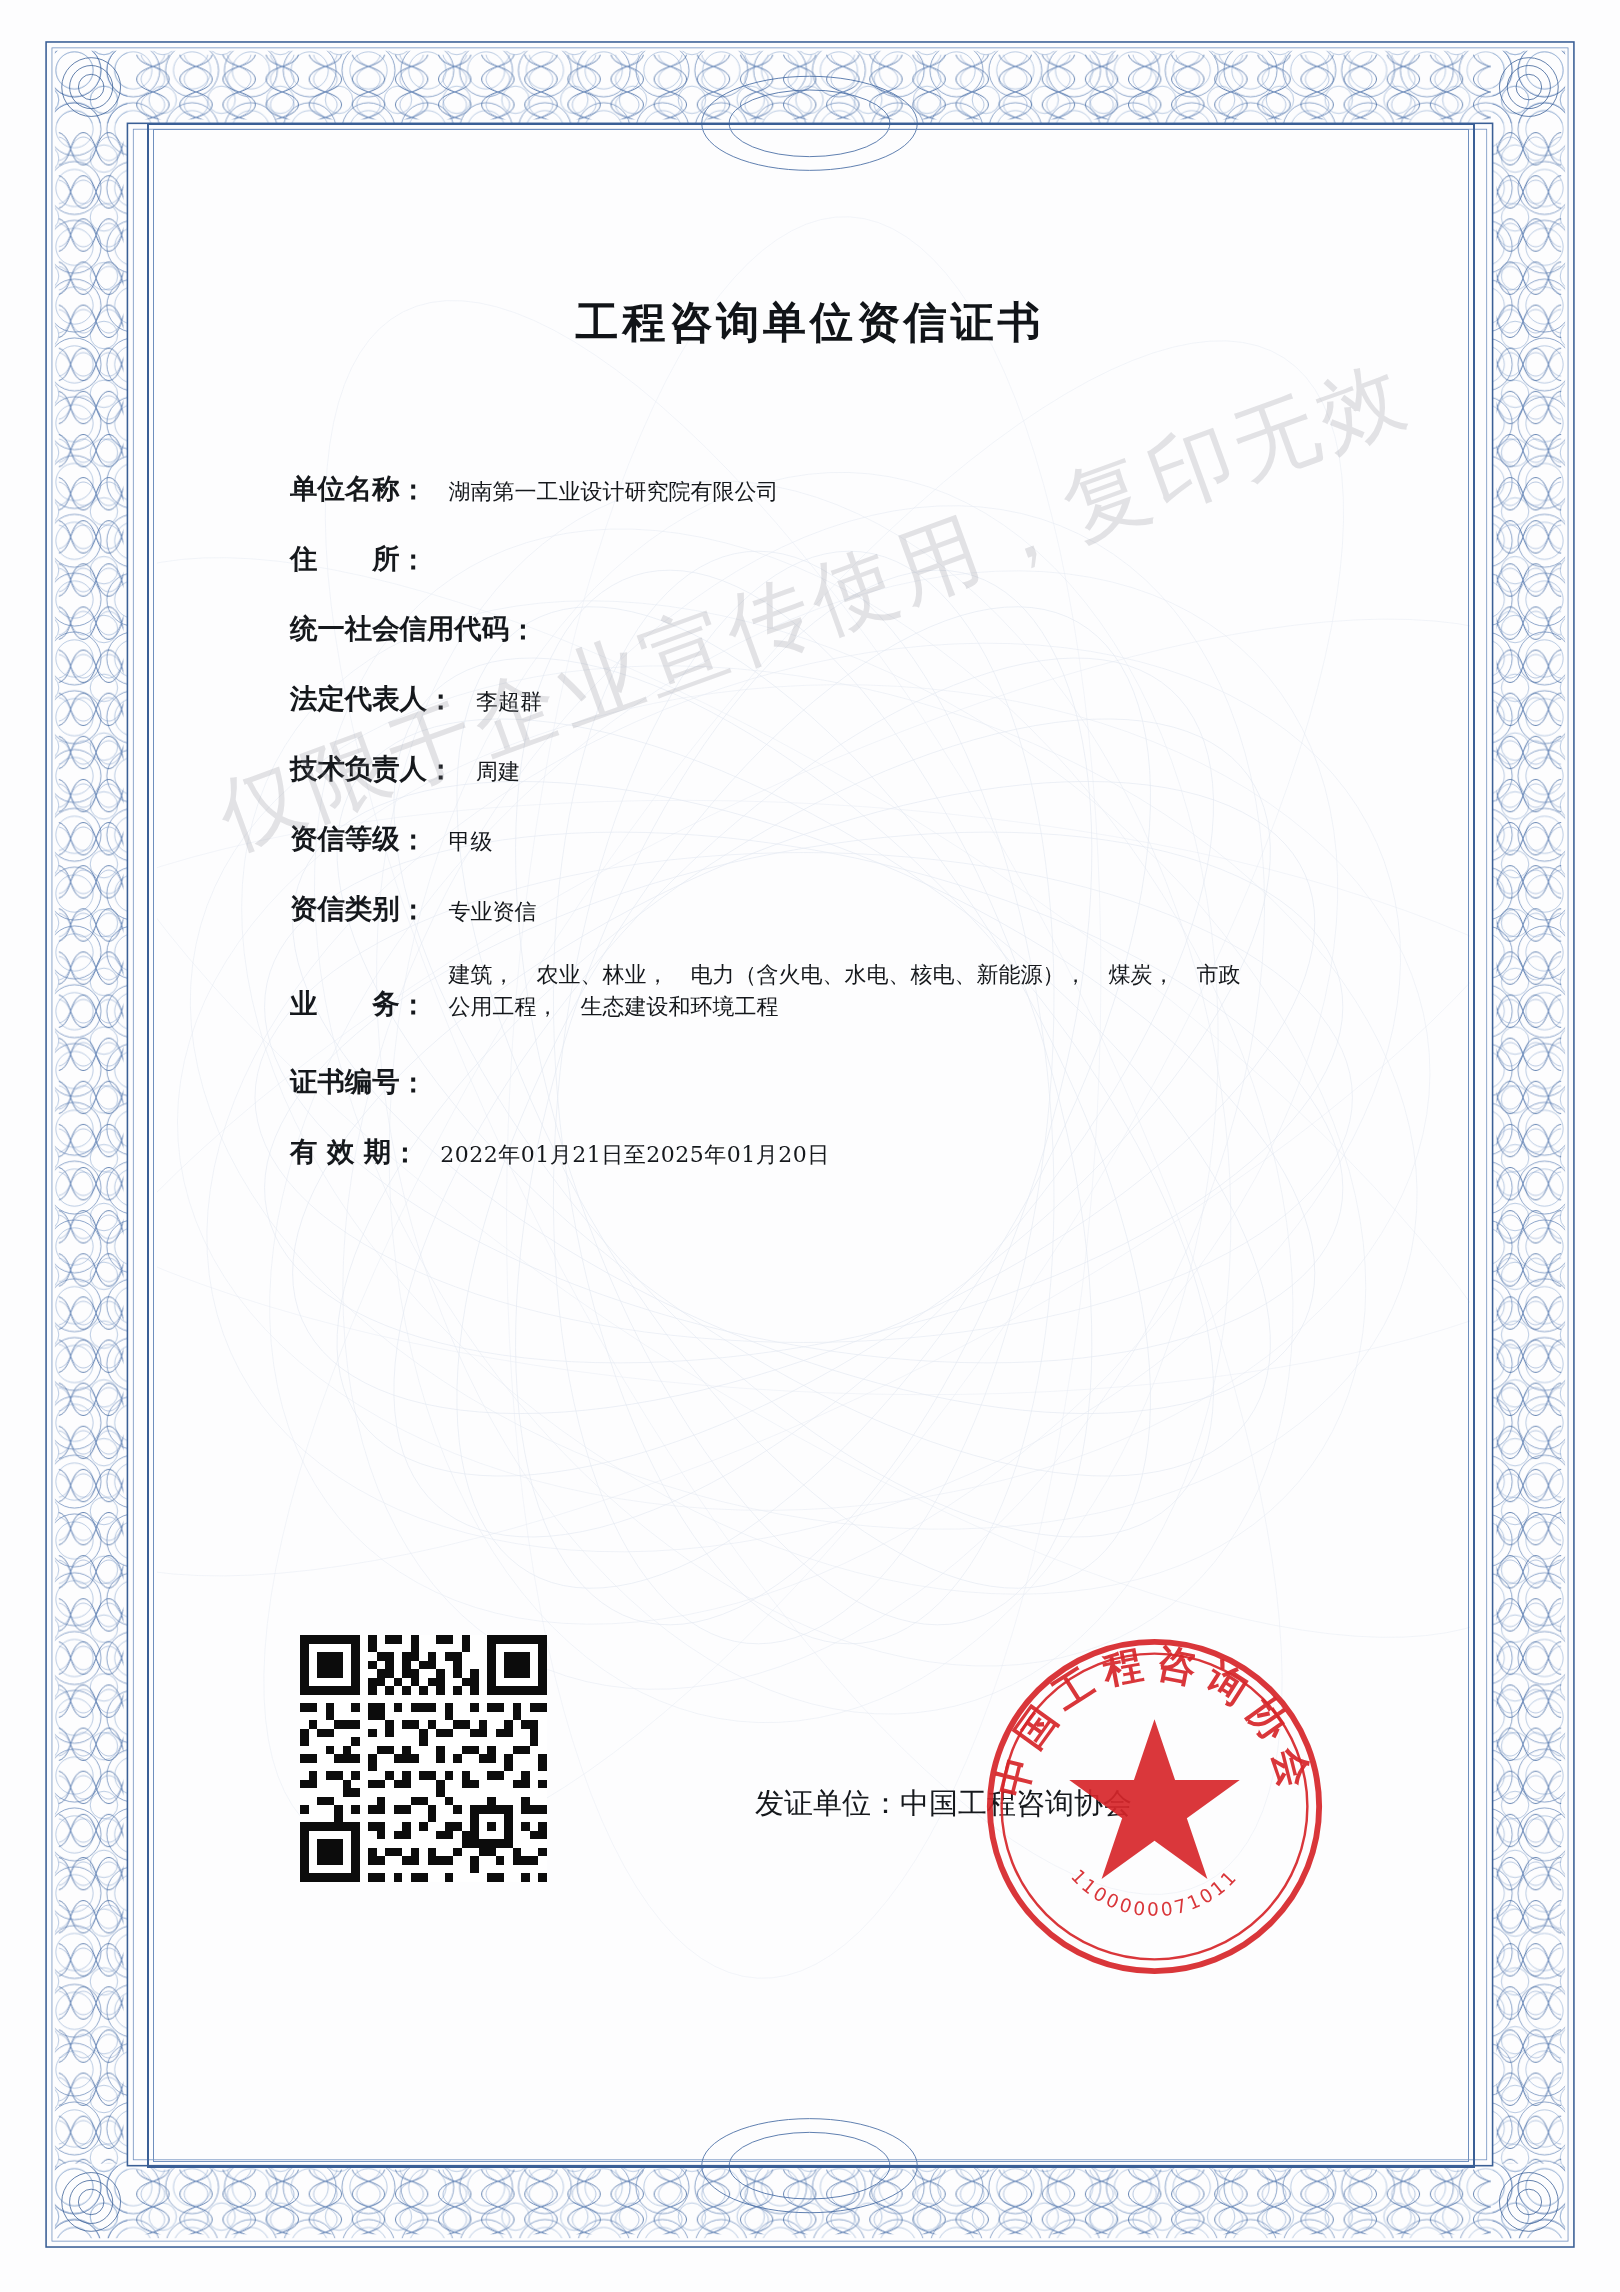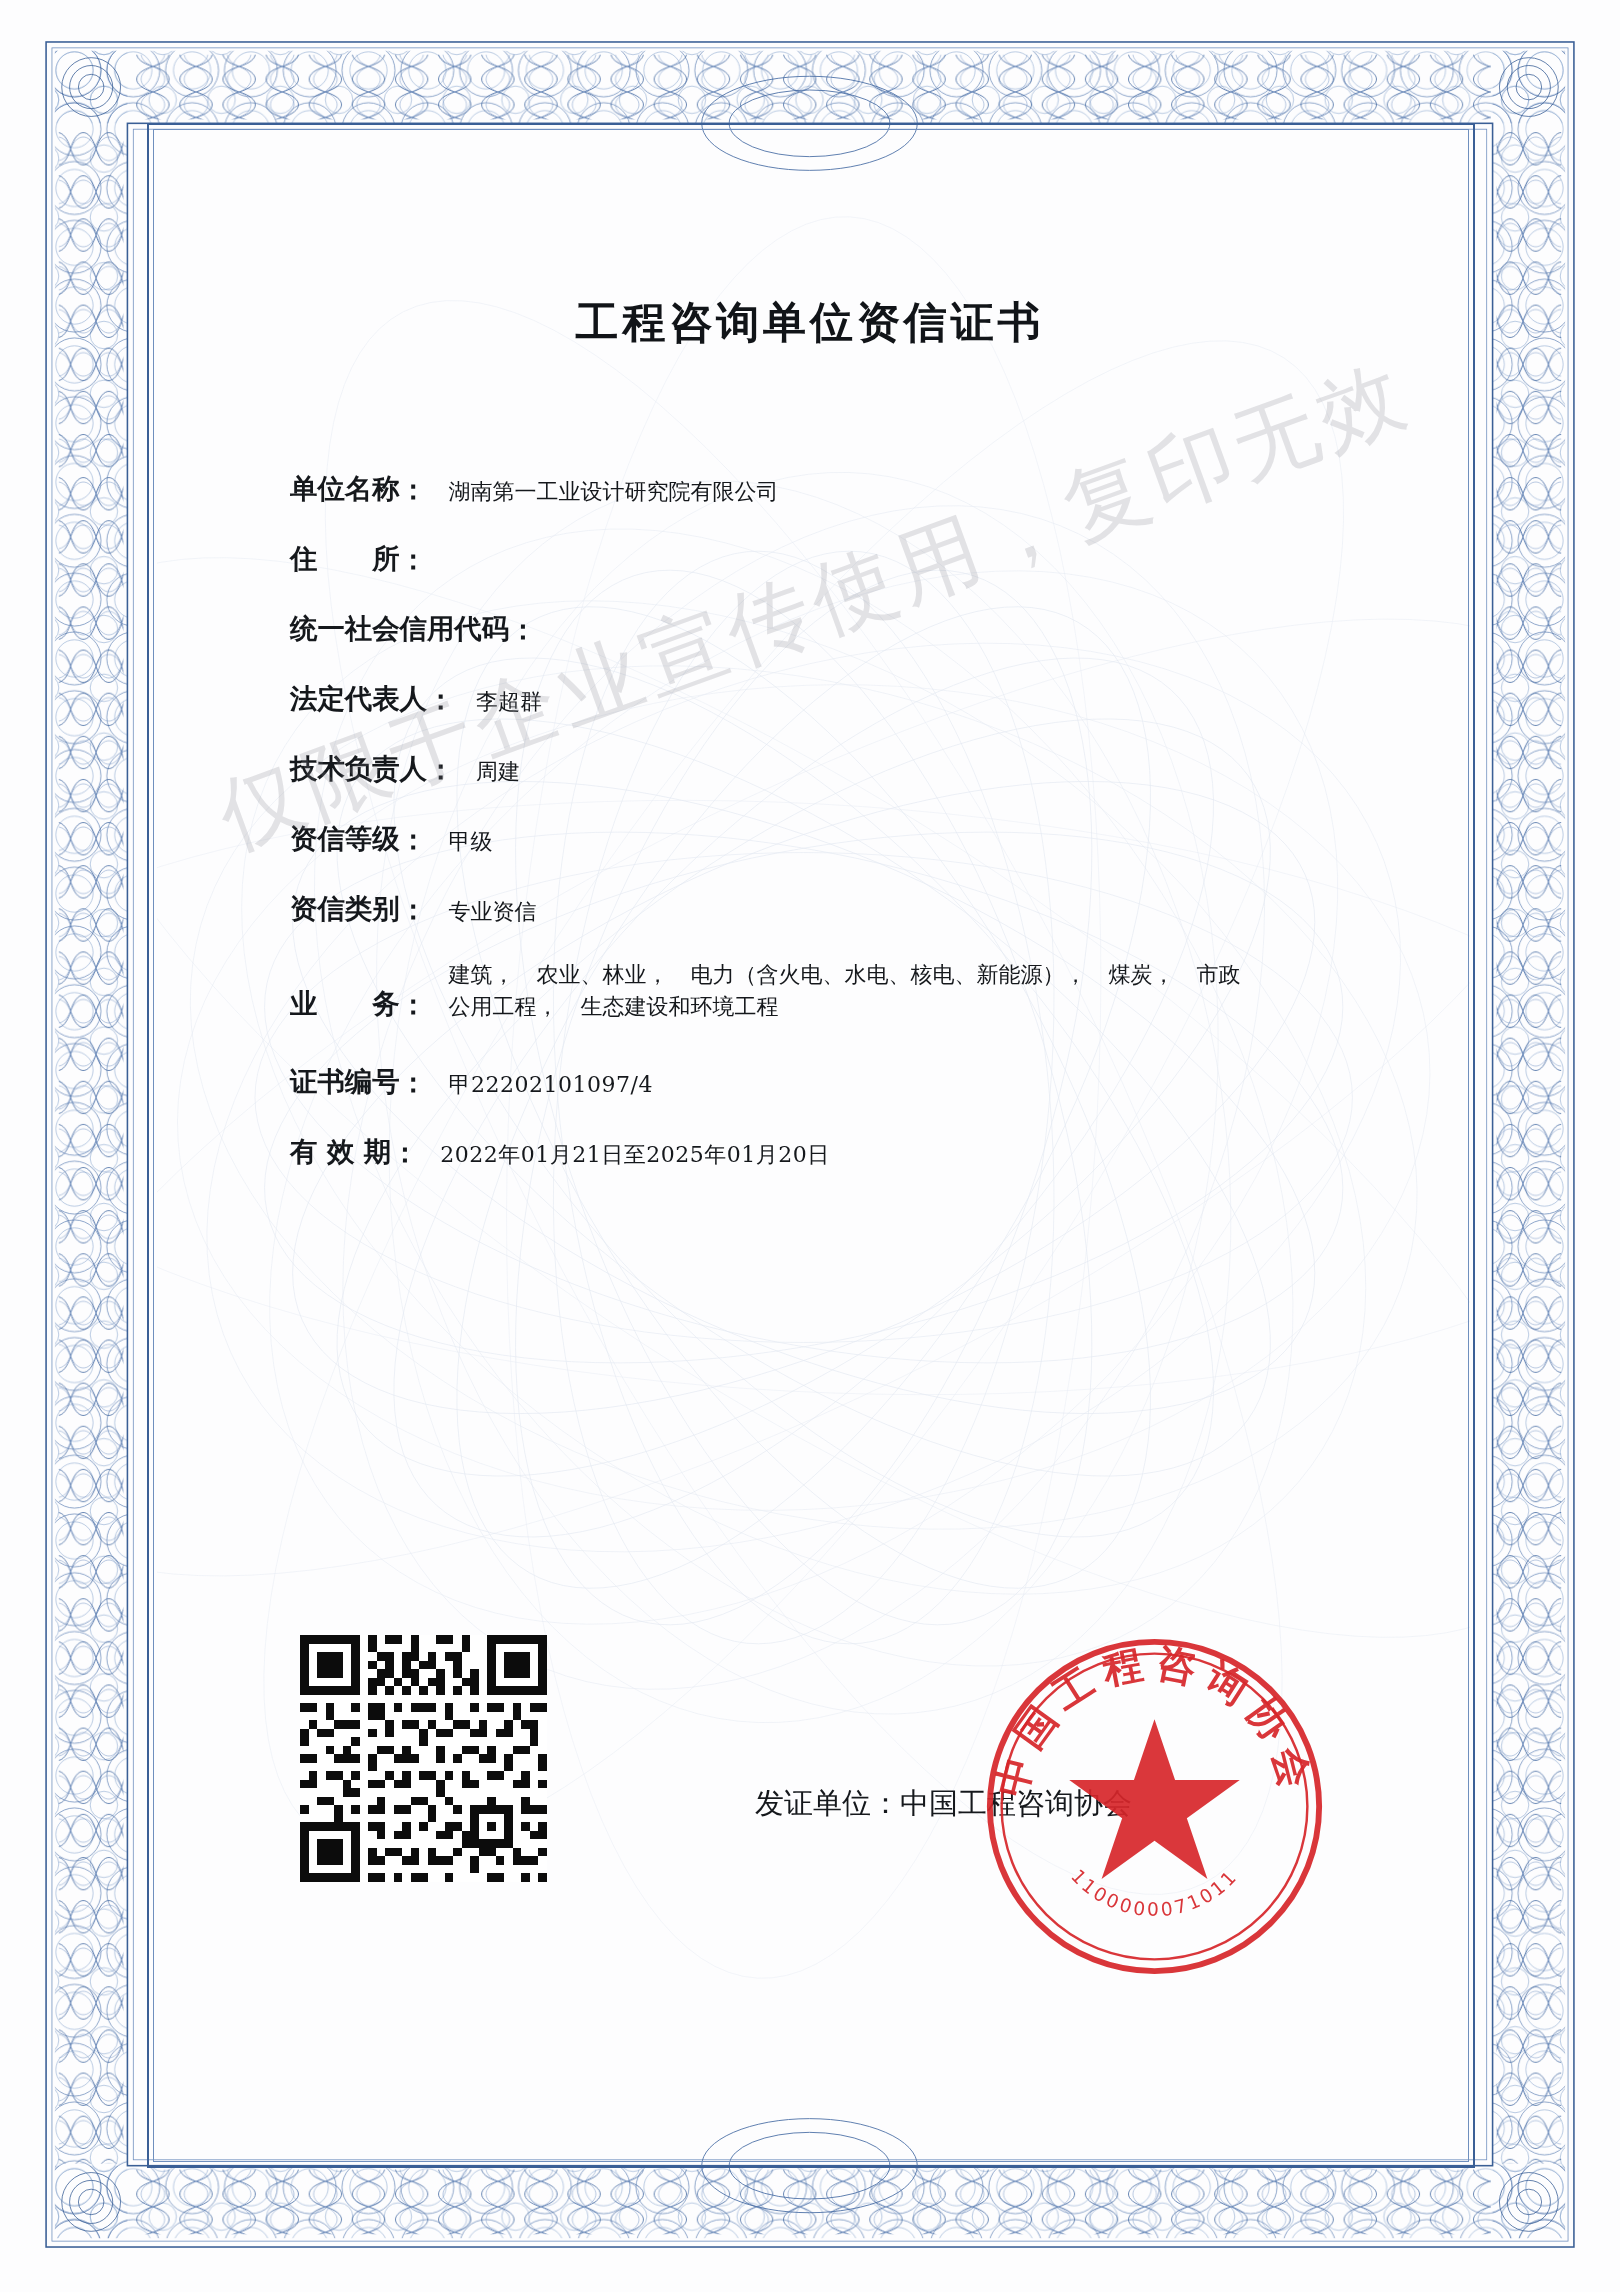--- a/index.html
+++ b/index.html
@@ -328,21 +328,20 @@
 
     <div class="field-row row-business">
       <span class="field-label">业　　务</span>
       <span class="field-colon">：</span>
       <span class="field-value">建筑，　农业、林业，　电力（含火电、水电、核电、新能源），　煤炭，　市政公用工程，　生态建设和环境工程</span>
     </div>
 
     <div class="field-row">
       <span class="field-label">证书编号</span>
       <span class="field-colon">：</span>
-      <span class="field-value mono-num">甲22202101097/4</span>
     </div>
 
     <div class="field-row">
       <span class="field-label">有 效 期</span>
       <span class="field-colon">：</span>
       <span class="field-value mono-num">2022年01月21日至2025年01月20日</span>
     </div>
 
   </div>
 

